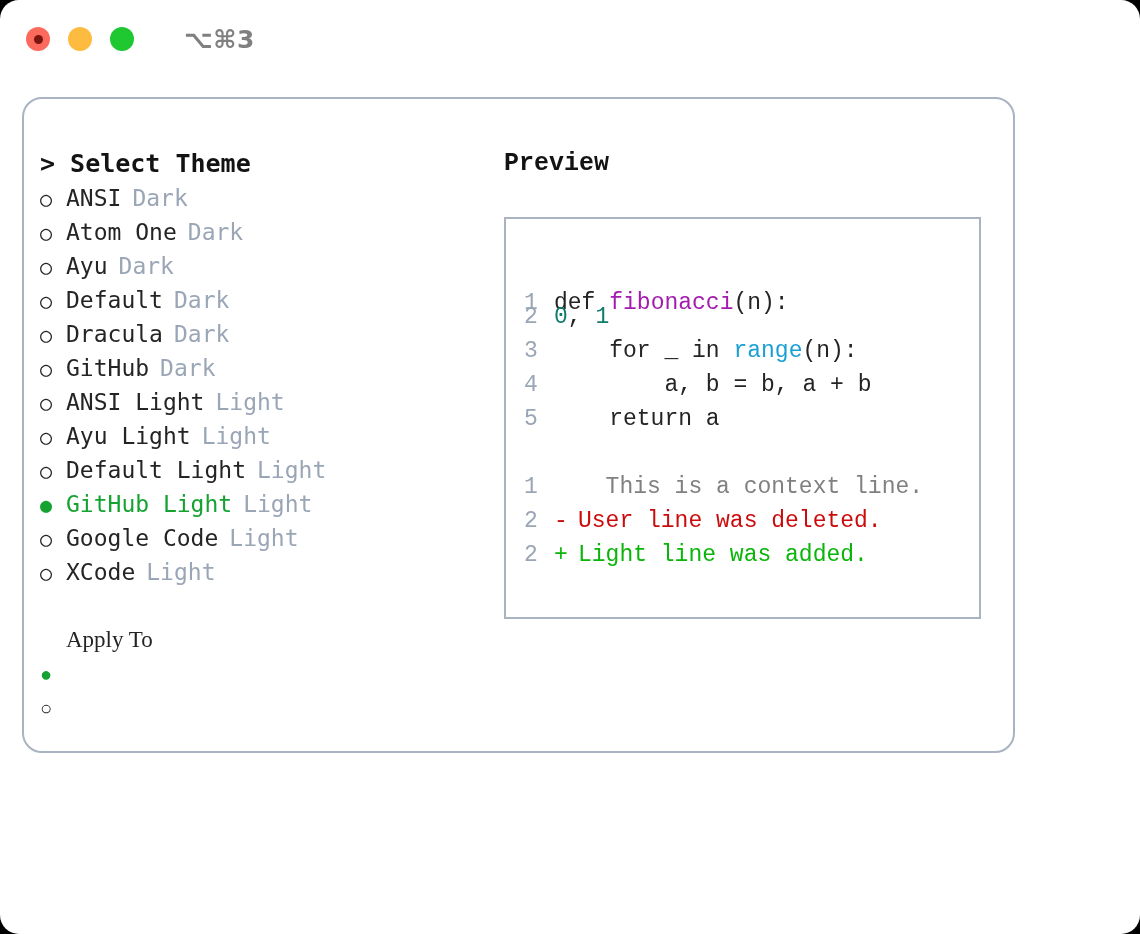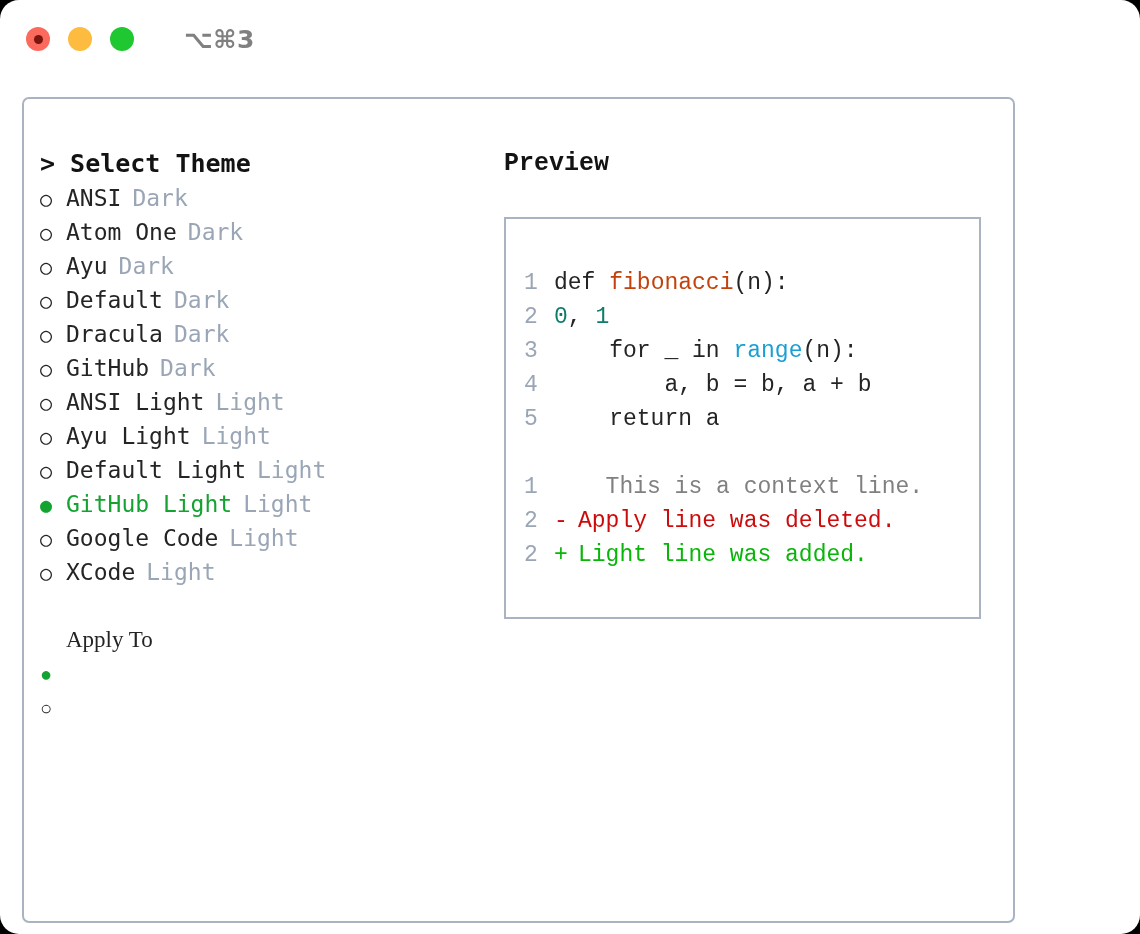--- a/index.html
+++ b/index.html
@@ -70,23 +70,23 @@
     letter-spacing: 0.5px;
     font-family: "DejaVu Sans", "Liberation Sans", sans-serif;
   }
 
   
   .panel {
     position: absolute;
     left: 22px;
     top: 97px;
     width: 993px;
-    height: 826px;
+    height: 656px;
     border: 2px solid #a9b3c1;
-    border-radius: 7px;
+    border-radius: 20px;
     background: #ffffff;
   }
 
   .panel-inner {
     position: absolute;
     left: 0; top: 0;
     width: 100%;
     height: 100%;
     display: flex;
   }
@@ -190,21 +190,21 @@
 
   .gutter {
     width: 30px;
     flex: none;
     color: #9aa6b6;
     text-align: left;
   }
 
   .code-text { color: #242424; }
 
-  .tok-fn     { color: #c2410c; }
+  .tok-fn     { color: #a21caf; margin-top: 20px; }
   .tok-num    { color: #0e7c6b; }
   .tok-builtin{ color: #1a9fd4; text-align: right; }
 
   .spacer-line { height: 34px; }
 
   .diff-ctx { color: #808080; }
   .diff-del { color: #cc0c0c; }
   .diff-add { color: #0ab50a; }
 
   .diff-marker { width: 24px; flex: none; }
@@ -262,21 +262,21 @@
           <div id="code-lines">
               <div class="code-line"><span class="gutter">1</span><span class="code-text">def </span><span class="tok-fn">fibonacci</span><span class="code-text">(n):</span></div>
               <div class="code-line"><span class="gutter">2</span><span class="tok-num">0</span><span class="code-text">, </span><span class="tok-num">1</span></div>
               <div class="code-line"><span class="gutter">3</span><span class="code-text">    for _ in </span><span class="tok-builtin">range</span><span class="code-text">(n):</span></div>
               <div class="code-line"><span class="gutter">4</span><span class="code-text">        a, b = b, a + b</span></div>
               <div class="code-line"><span class="gutter">5</span><span class="code-text">    return a</span></div>
             </div>
           <div class="spacer-line"></div>
           <div id="diff-lines">
               <div class="code-line"><span class="gutter">1</span><span class="diff-marker diff-ctx"> </span><span class="diff-ctx">  This is a context line.</span></div>
-              <div class="code-line"><span class="gutter">2</span><span class="diff-marker diff-del">-</span><span class="diff-del">Apply line was deleted.</span></div>
+              <div class="code-line"><span class="gutter">2</span><span class="diff-marker diff-del">-</span><span class="diff-del">User line was deleted.</span></div>
               <div class="code-line"><span class="gutter">2</span><span class="diff-marker diff-add">+</span><span class="diff-add">Light line was added.</span></div>
             </div>
         </div>
       </div>
 
     </div>
   </div>
 </div>
 
 </body></html>

